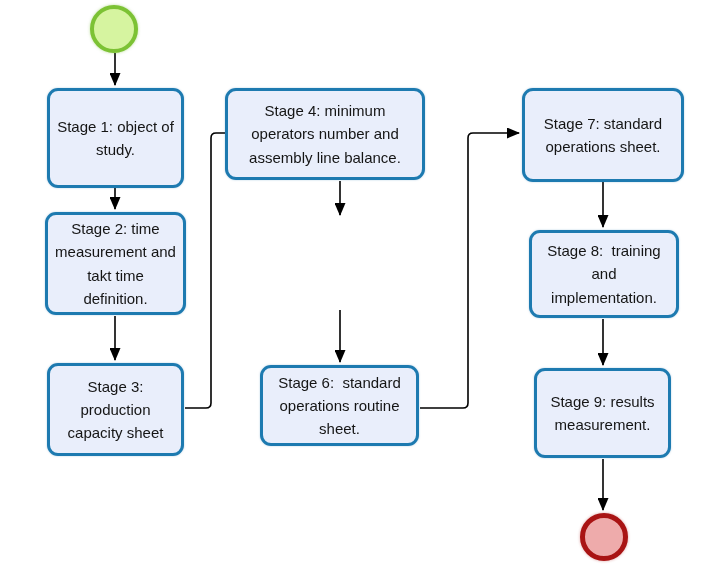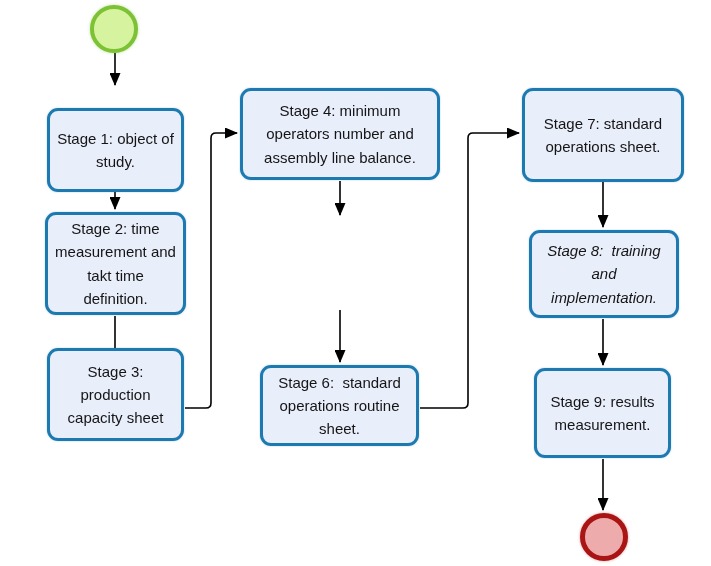--- a/index.html
+++ b/index.html
@@ -57,28 +57,28 @@
     border: 4px solid var(--start-border, #7cc234);
     box-shadow: 0 0 3px rgba(120, 190, 50, 0.5);
   }
   #n-end {
     left: 580px; top: 513px;
     width: 48px; height: 48px;
     background: var(--end-fill, #eeabab);
     border: 5px solid var(--end-border, #a91414);
     box-shadow: 0 0 3px rgba(170, 20, 20, 0.4);
   }
-  #n-stage1 { left: 47px;  top: 88px;  width: 137px; height: 84px; margin-top: 20px;  }
+  #n-stage1 { left: 47px;  top: 88px;  width: 137px; height: 100px;  }
   #n-stage2 { left: 45px;  top: 212px; width: 141px; height: 103px; }
-  #n-stage3 { left: 47px;  top: 348px; width: 137px; height: 93px;  }
-  #n-stage4 { left: 240px; top: 88px;  width: 200px; height: 92px;  }
+  #n-stage3 { left: 47px;  top: 363px; width: 137px; height: 93px;  }
+  #n-stage4 { left: 225px; top: 88px;  width: 200px; height: 92px;  }
   #n-stage5 { left: 272px; top: 218px; width: 136px; height: 91px;  }
   #n-stage6 { left: 260px; top: 365px; width: 159px; height: 81px;  }
   #n-stage7 { left: 522px; top: 88px;  width: 162px; height: 94px;  }
-  #n-stage8 { left: 529px; top: 230px; width: 150px; height: 88px; font-style: italic;  }
+  #n-stage8 { left: 529px; top: 230px; width: 150px; height: 88px;  }
   #n-stage9 { left: 534px; top: 368px; width: 137px; height: 90px;  }
 </style>
 </head>
 <body>
 
 <div id="canvas">
 
   <svg id="edge-layer" viewBox="0 0 711 566" xmlns="http://www.w3.org/2000/svg">
     <defs>
       <marker id="arrow" markerUnits="userSpaceOnUse" markerWidth="13" markerHeight="11" refX="12" refY="5.5" orient="auto">

